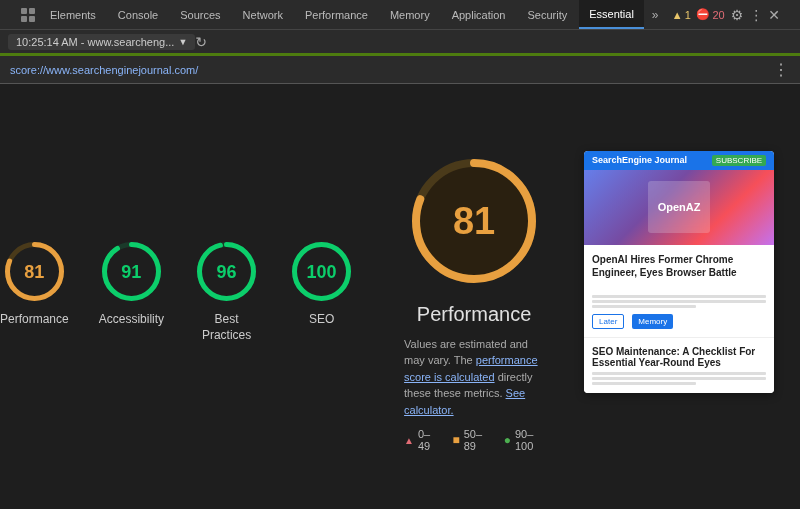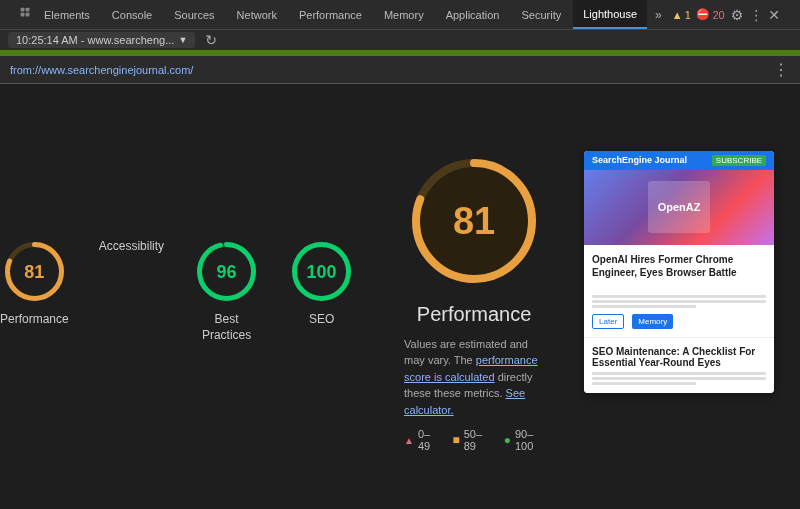--- a/index.html
+++ b/index.html
@@ -58,28 +58,28 @@
       color: #e8c56a;
     }
     .error-badge {
       display: flex; align-items: center; gap: 2px;
       color: #e06c75;
     }
 
     
     .address-bar {
       background: #2b2b2b;
-      border-bottom: 6px solid #4d7c0f;
+      border-bottom: 3px solid #4d7c0f;
       display: flex;
       align-items: center;
       height: 26px;
       padding: 0 8px;
       font-size: 11px;
       color: #bbb;
-      gap: 10px;
+      gap: 0;
     }
     .url-display {
       background: #3a3a3a;
       border-radius: 3px;
       padding: 2px 8px;
       font-size: 11px;
       color: #ccc;
       display: flex;
       align-items: center;
       gap: 4px;
@@ -349,21 +349,21 @@
       </svg>
   </div>
   <div class="tab">Elements</div>
   <div class="tab">Console</div>
   <div class="tab">Sources</div>
   <div class="tab">Network</div>
   <div class="tab">Performance</div>
   <div class="tab">Memory</div>
   <div class="tab">Application</div>
   <div class="tab">Security</div>
-  <div class="tab active">Lighthouse</div>
+  <div class="tab active">Essential</div>
   <div class="more-tabs">»</div>
   <div class="spacer"></div>
   <div class="icons">
     <div class="warn-badge">
       <span style="font-size:11px;">▲</span>
       <span>1</span>
     </div>
     <div class="error-badge">
       <span style="font-size:11px;">⛔</span>
       <span>20</span>
@@ -376,40 +376,47 @@
 
 <div class="address-bar">
   <div class="url-display">
     <span>10:25:14 AM - www.searcheng...</span>
     <span class="arrow">▼</span>
   </div>
   <div style="font-size:14px; color:#aaa; cursor:pointer;">↻</div>
 </div>
 
 <div class="page-url-bar">
-  <span>from://www.searchenginejournal.com/</span>
+  <span>score://www.searchenginejournal.com/</span>
   <span class="dots">⋮</span>
 </div>
 
 <div class="lighthouse-content">
 
   <div class="scores-row">
 
     <div class="score-item">
       <div class="score-circle">
         <svg width="65" height="65" viewBox="0 0 65 65">
           <circle cx="32.5" cy="32.5" r="27" fill="none" stroke="#4a3a1a" stroke-width="5"></circle>
           <circle cx="32.5" cy="32.5" r="27" fill="none" stroke="#e8a040" stroke-width="5" stroke-dasharray="169.6" stroke-dashoffset="32.2" stroke-linecap="round"></circle>
         </svg>
         <span class="score-value" style="color:#e8a040;">81</span>
       </div>
       <span class="score-label">Performance</span>
     </div>
 
     <div class="score-item">
+      <div class="score-circle">
+        <svg width="65" height="65" viewBox="0 0 65 65">
+          <circle cx="32.5" cy="32.5" r="27" fill="none" stroke="#1a3a2a" stroke-width="5"></circle>
+          <circle cx="32.5" cy="32.5" r="27" fill="none" stroke="#0cce6b" stroke-width="5" stroke-dasharray="169.6" stroke-dashoffset="15.3" stroke-linecap="round"></circle>
+        </svg>
+        <span class="score-value" style="color:#0cce6b;">91</span>
+      </div>
       <span class="score-label">Accessibility</span>
     </div>
 
     <div class="score-item">
       <div class="score-circle">
         <svg width="65" height="65" viewBox="0 0 65 65">
           <circle cx="32.5" cy="32.5" r="27" fill="none" stroke="#1a3a2a" stroke-width="5"></circle>
           <circle cx="32.5" cy="32.5" r="27" fill="none" stroke="#0cce6b" stroke-width="5" stroke-dasharray="169.6" stroke-dashoffset="6.8" stroke-linecap="round"></circle>
         </svg>
         <span class="score-value" style="color:#0cce6b;">96</span>

